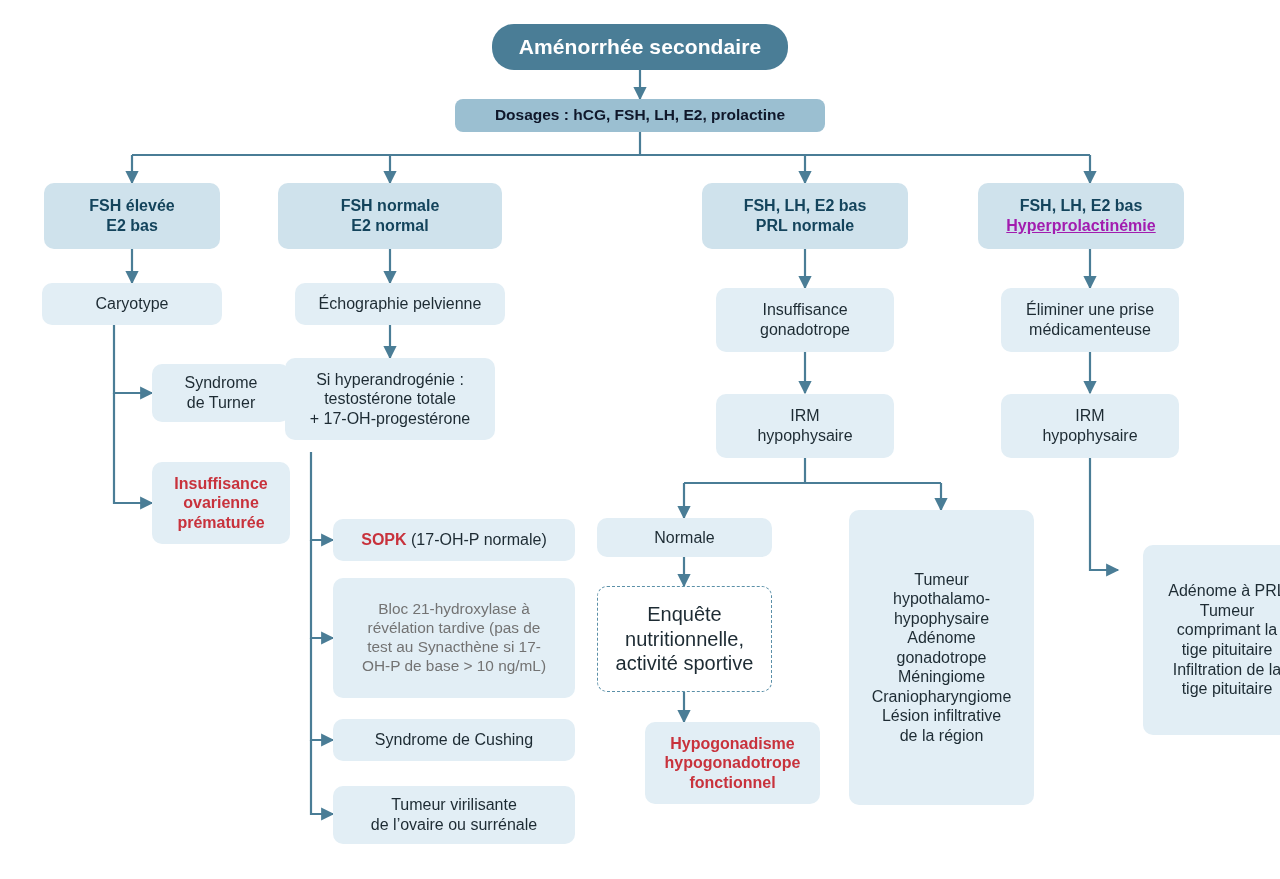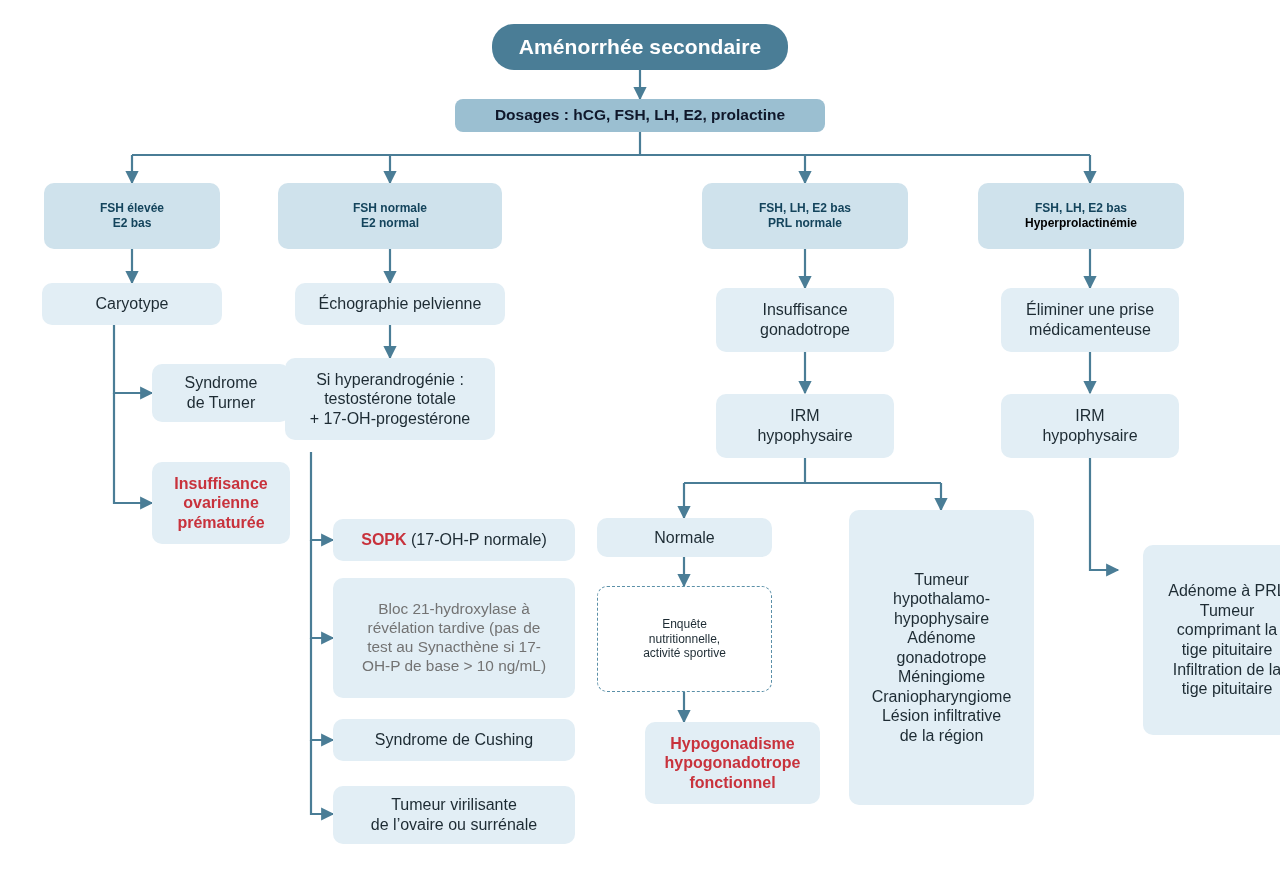--- a/index.html
+++ b/index.html
@@ -54,45 +54,46 @@
     background: #9bbfd1;
     color: #0f172a;
     font-weight: bold;
     font-size: 15.5px;
     border-radius: 8px;
   }
   .n-branch {
     background: #cfe2ec;
     color: #14445c;
     font-weight: bold;
-    font-size: 12px;
+    font-size: 16px;
     border-radius: 10px;
   }
   .n-plain {
     background: #e2eef5;
     color: #1d2b33;
     font-size: 16px;
     border-radius: 10px;
   }
   .n-dashed {
     background: #ffffff;
     color: #1d2b33;
-    font-size: 12px;
+    font-size: 20px;
     border-radius: 10px;
     border: 1.6px dashed #5b90a8;
   }
   .n-plain-tight {
     background: #e2eef5;
     color: #737373;
     font-size: 15.4px;
     border-radius: 10px;
   }
   .red {
-    color: #000000;
-    font-weight: bold;
+    color: #a21caf;
+    font-weight: bold;
+    text-decoration: underline;
   }
   .n-red {
     background: #e2eef5;
     color: #c8323c;
     font-weight: bold;
     font-size: 16px;
     border-radius: 10px;
   }
   .lead-red {
     color: #c8323c;

